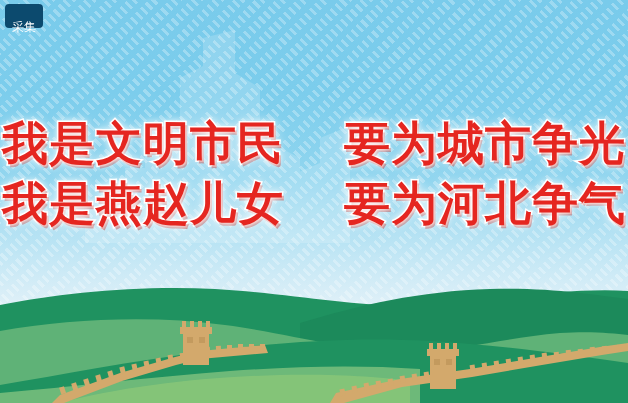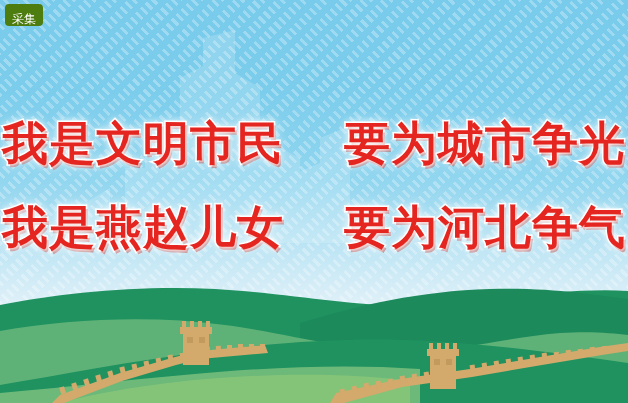--- a/index.html
+++ b/index.html
@@ -95,40 +95,40 @@
     white-space: nowrap;
     -webkit-text-stroke: 3px #ffffff;
     paint-order: stroke fill;
     text-shadow:
        0 0 6px rgba(255,255,255,0.95),
        0 0 12px rgba(255,255,255,0.85),
        2px 3px 0 rgba(185,20,16,0.45);
     margin-top: 28px;
   }
   .slogan-line.second {
-    margin-top: 38px;
+    margin-top: 14px;
   }
   .slogan-seg {
     display: inline-block;
   }
   .slogan-gap {
     display: inline-block;
     width: 26px;
   }
 
   
   .capture-btn {
     position: absolute;
     left: 5px;
     top: 4px;
     min-width: 38px;
     height: 22px;
-    padding: 4px 7px;
+    padding: 12px 7px;
     box-sizing: border-box;
-    background: #4d7c0f;
+    background: #0c4a6e;
     color: #ffffff;
     border-radius: 4px;
     font-family: "DejaVu Sans", "Liberation Sans", sans-serif;
     font-size: 12px;
     line-height: 22px;
     text-align: center;
     cursor: pointer;
     user-select: none;
     z-index: 40;
   }

